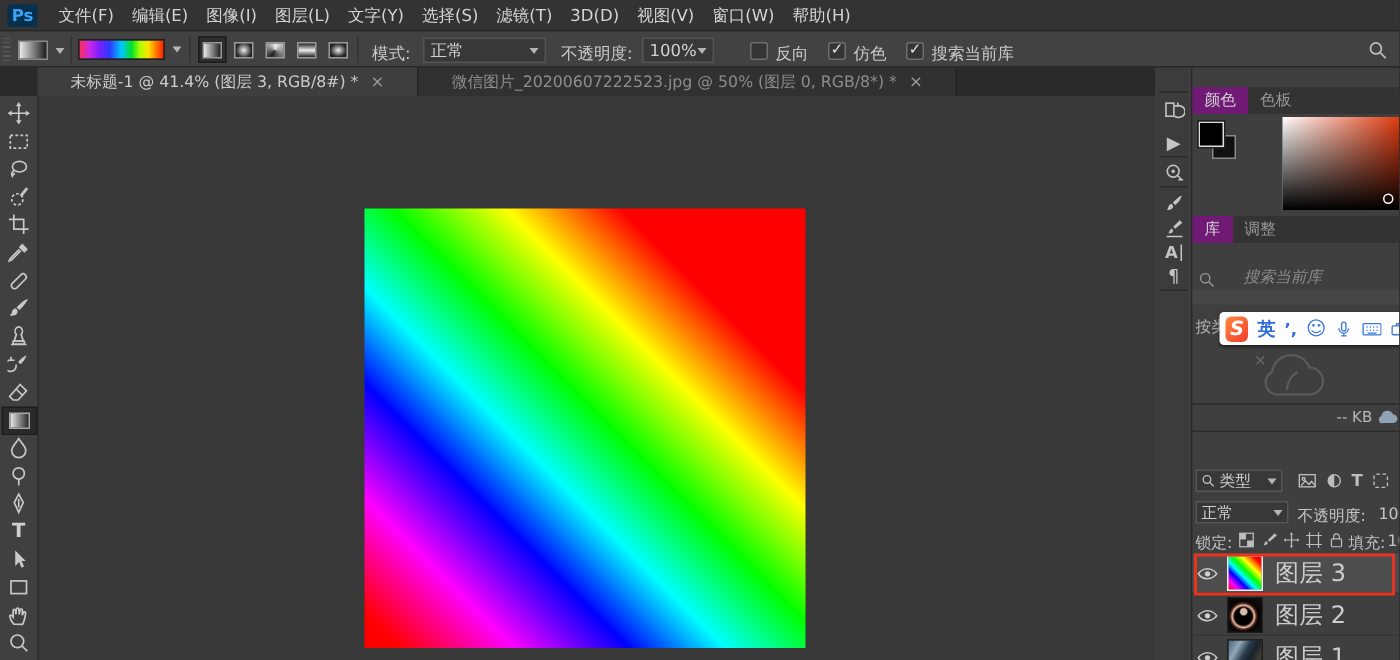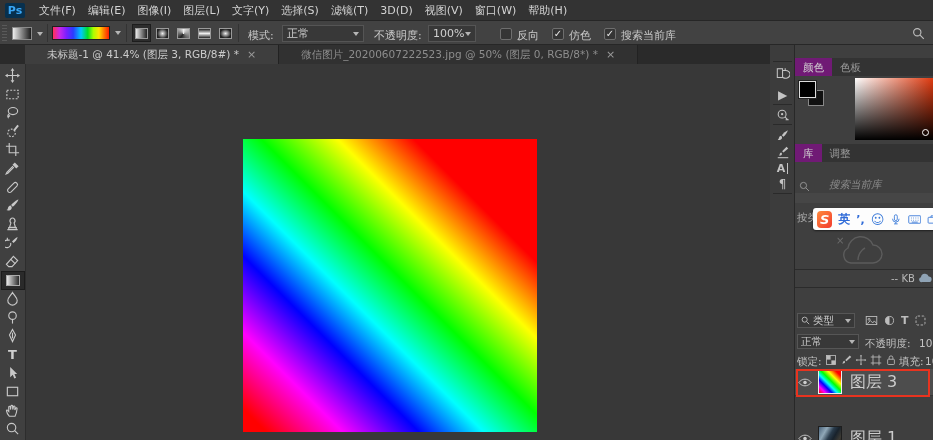--- a/index.html
+++ b/index.html
@@ -482,20 +482,30 @@
       <div class="layerrow sel" style="top:324px">
         <span class="eye">
             <svg width="14" height="11" viewBox="0 0 16 12">
               <path d="M1 6s2.5-3.8 7-3.8S15 6 15 6s-2.5 3.8-7 3.8S1 6 1 6z"></path>
               <circle cx="8" cy="6" r="2" fill="#cfcfcf" stroke="none"></circle>
             </svg>
           </span>
         <span class="lthumb selthumb th-rainbow"></span>
         <span class="lname">图层 3</span>
       </div>
+      <div class="layerrow" style="top:352px">
+        <span class="eye">
+            <svg width="14" height="11" viewBox="0 0 16 12">
+              <path d="M1 6s2.5-3.8 7-3.8S15 6 15 6s-2.5 3.8-7 3.8S1 6 1 6z"></path>
+              <circle cx="8" cy="6" r="2" fill="#cfcfcf" stroke="none"></circle>
+            </svg>
+          </span>
+        <span class="lthumb th-ring"></span>
+        <span class="lname">图层 2</span>
+      </div>
       <div class="layerrow" style="top:380px">
         <span class="eye">
             <svg width="14" height="11" viewBox="0 0 16 12">
               <path d="M1 6s2.5-3.8 7-3.8S15 6 15 6s-2.5 3.8-7 3.8S1 6 1 6z"></path>
               <circle cx="8" cy="6" r="2" fill="#cfcfcf" stroke="none"></circle>
             </svg>
           </span>
         <span class="lthumb th-photo"></span>
         <span class="lname">图层 1</span>
       </div>

